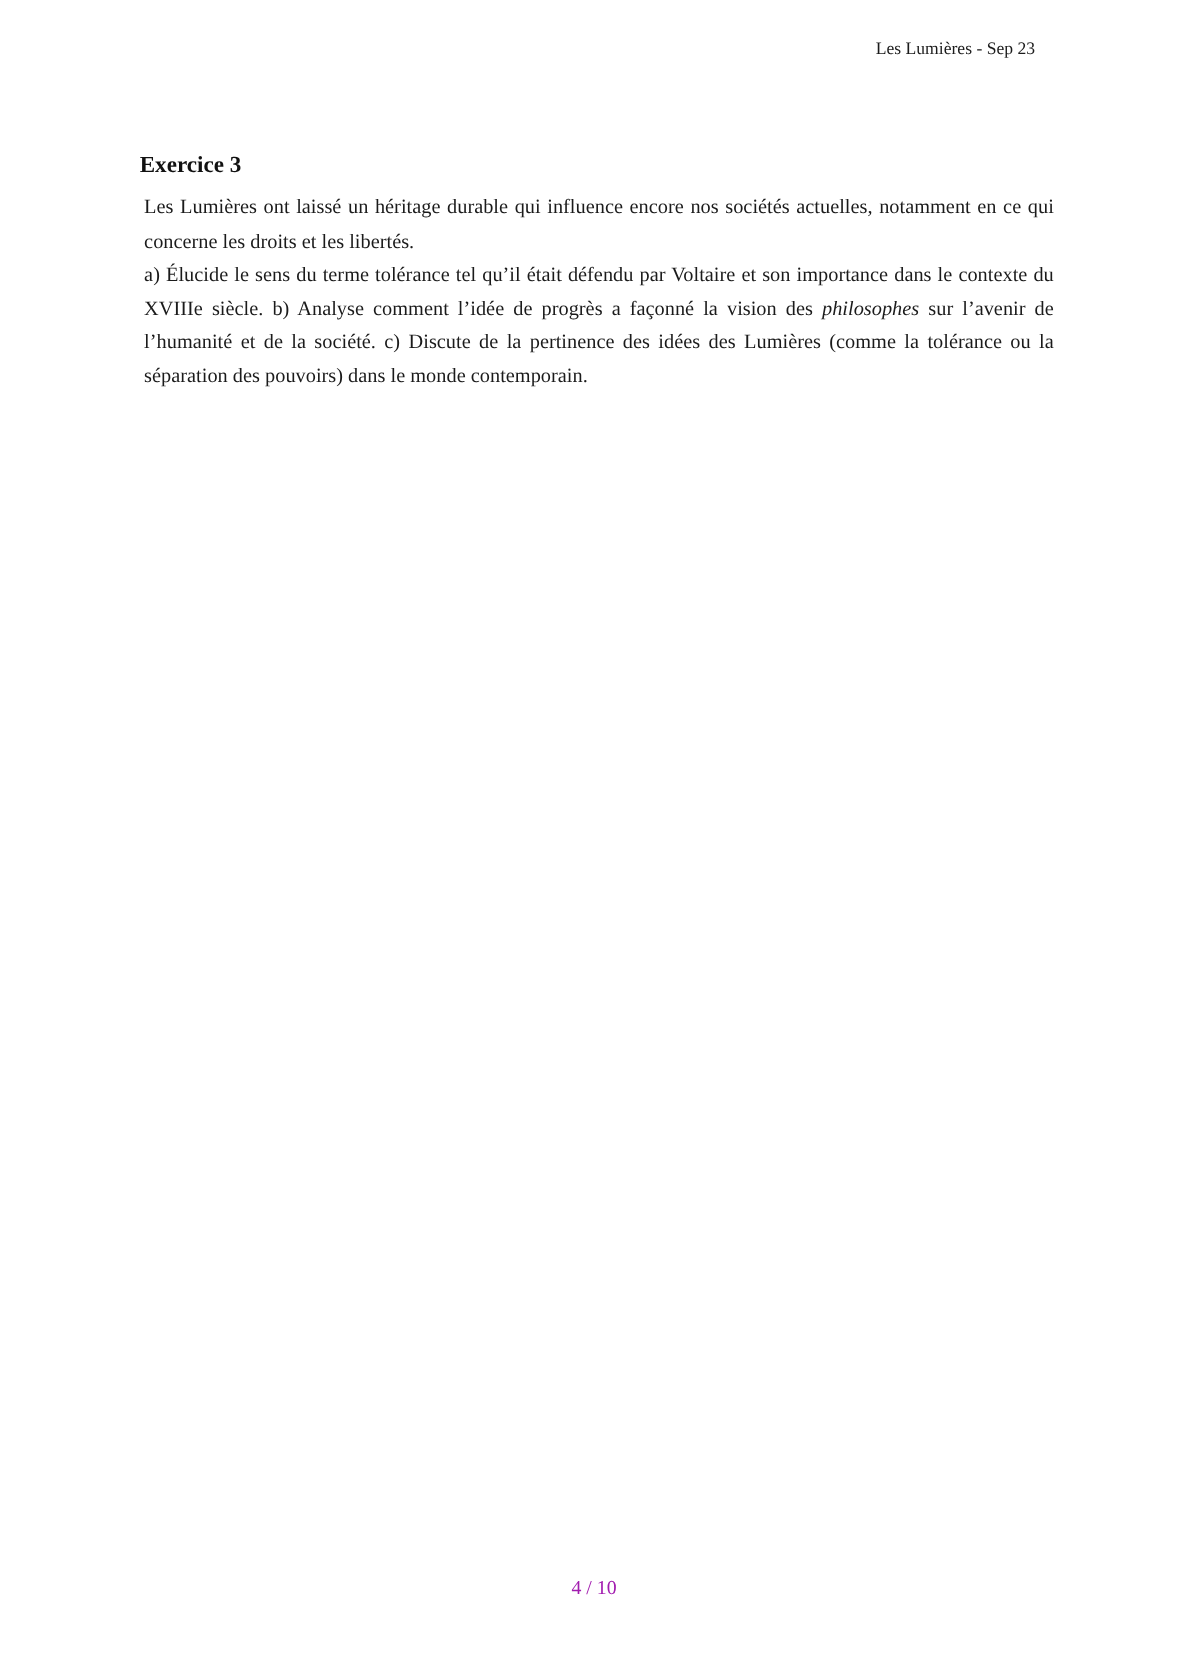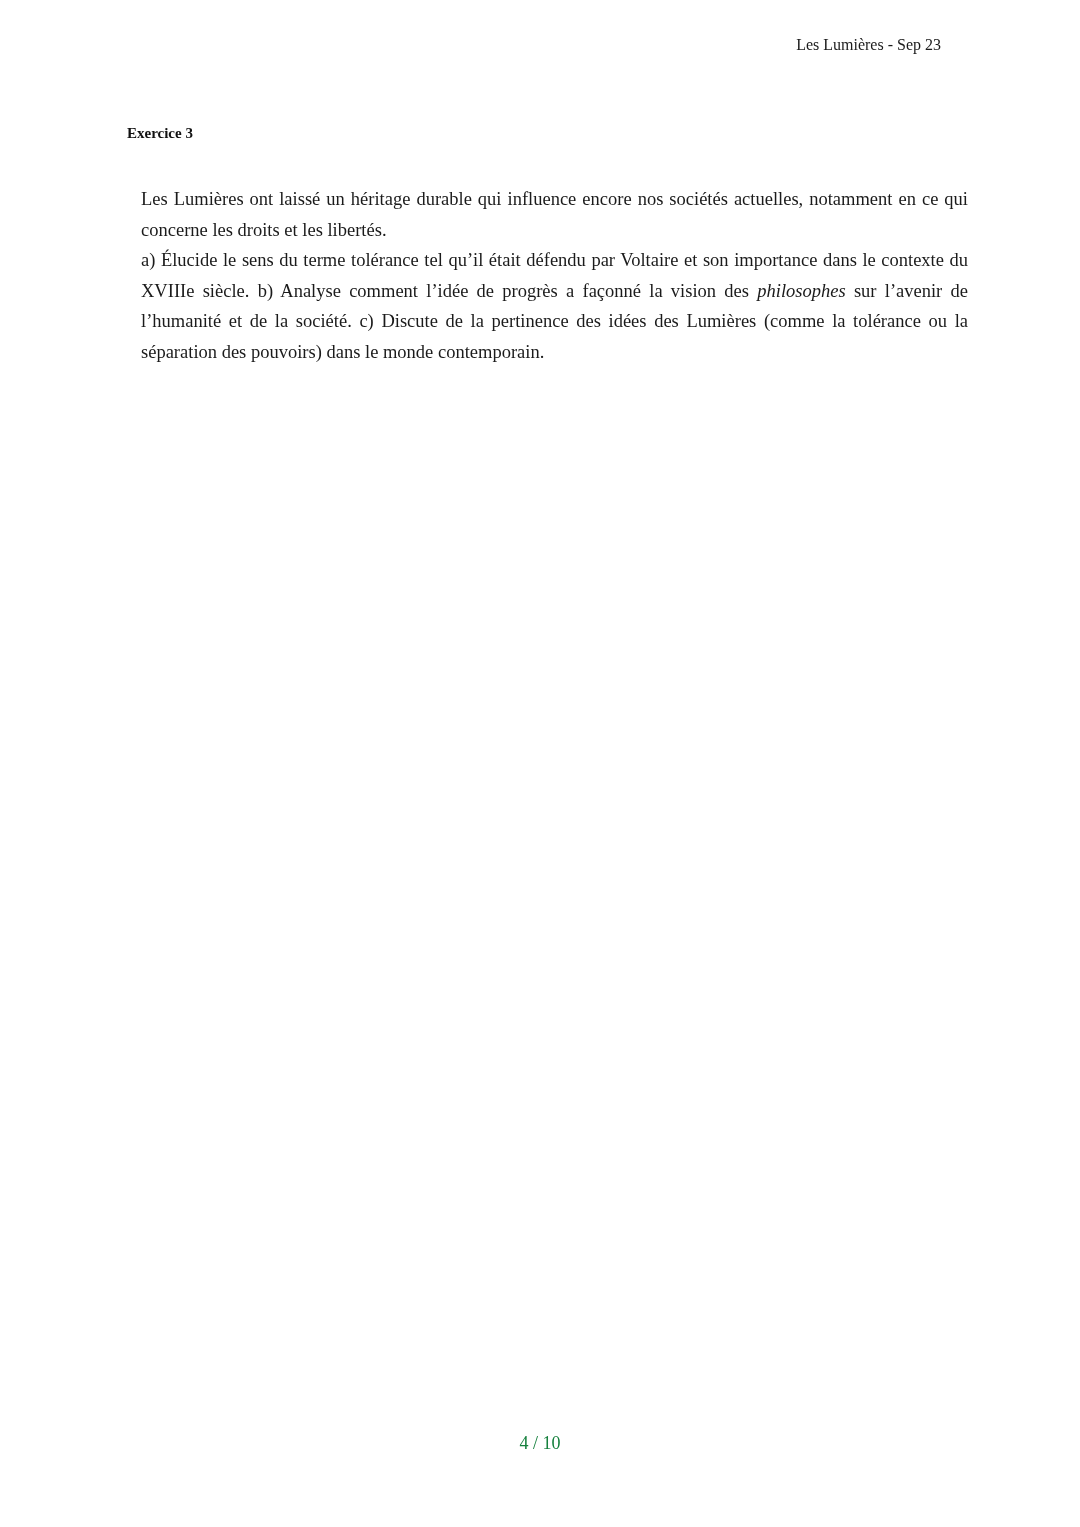--- a/index.html
+++ b/index.html
@@ -27,32 +27,32 @@
   }
   .content {
     position: absolute;
     left: 127px;
     top: 0;
     width: 827px;
   }
   .exercise-heading {
     margin: 0;
     position: absolute;
-    top: 118px;
+    top: 134px;
     left: 0;
-    font-size: 15px;
+    font-size: 21px;
     font-weight: bold;
     line-height: 30px;
     color: #111111;
   }
   .body-paragraph {
     position: absolute;
     left: 0;
     width: 827px;
-    margin: 14px;
+    margin: 4px;
     font-size: 18.5px;
     line-height: 30.5px;
     text-align: justify;
     color: #1b1b1b;
   }
   .p-intro {
     top: 170px;
   }
   .p-questions {
     top: 231px;
@@ -60,21 +60,21 @@
   .italic {
     font-style: italic;
   }
   .page-footer {
     position: absolute;
     left: 0;
     width: 1080px;
     bottom: 73px;
     text-align: center;
     font-size: 18px;
-    color: #15803d;
+    color: #a21caf;
   }
 </style>
 </head>
 <body>
 
 <div class="page">
 
   <div class="running-header">Les Lumières - Sep 23</div>
 
   <div class="content">

